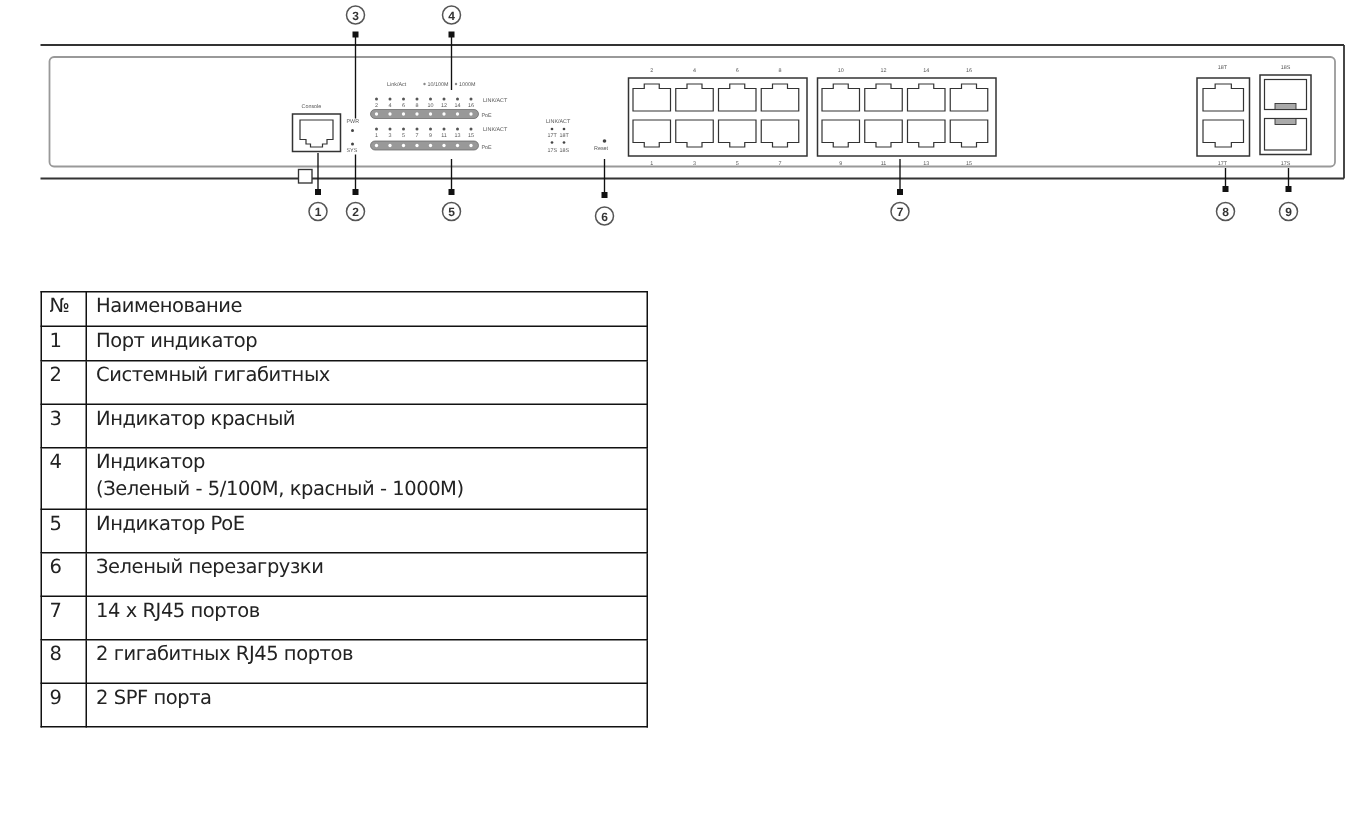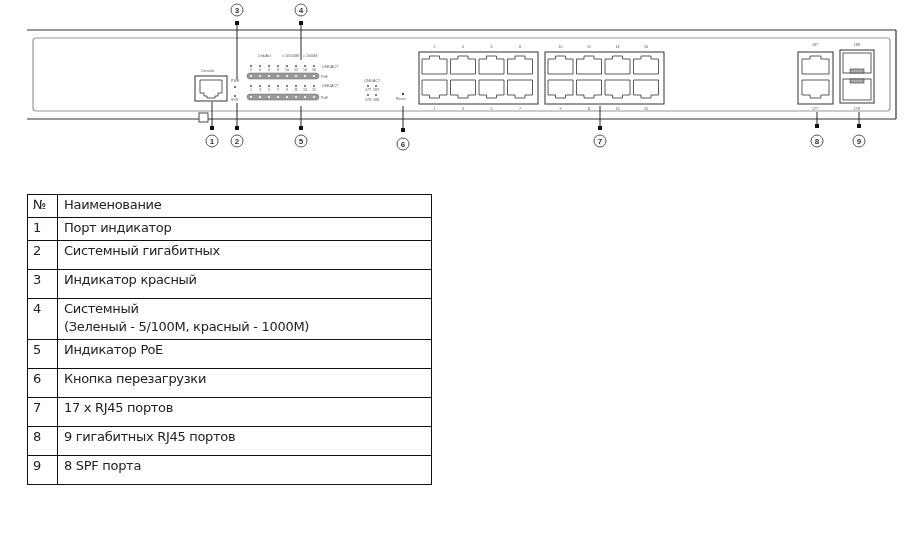--- a/index.html
+++ b/index.html
@@ -286,38 +286,38 @@
       <td class="num">2</td>
       <td>Системный гигабитных</td>
     </tr>
     <tr class="tall">
       <td class="num">3</td>
       <td>Индикатор красный</td>
     </tr>
     <tr>
       <td class="num">4</td>
       <td>
-          <div>Системный</div>
+          <div>Индикатор</div>
           <div>(Зеленый - 5/100M, красный - 1000M)</div>
         </td>
     </tr>
     <tr class="tall">
       <td class="num">5</td>
       <td>Индикатор PoE</td>
     </tr>
     <tr class="tall">
       <td class="num">6</td>
-      <td>Кнопка перезагрузки</td>
+      <td>Зеленый перезагрузки</td>
     </tr>
     <tr class="tall">
       <td class="num">7</td>
-      <td>17 x RJ45 портов</td>
+      <td>14 x RJ45 портов</td>
     </tr>
     <tr class="tall">
       <td class="num">8</td>
-      <td>9 гигабитных RJ45 портов</td>
+      <td>2 гигабитных RJ45 портов</td>
     </tr>
     <tr class="tall">
       <td class="num">9</td>
-      <td>8 SPF порта</td>
+      <td>2 SPF порта</td>
     </tr>
   </tbody>
 </table>
 
 </body></html>

